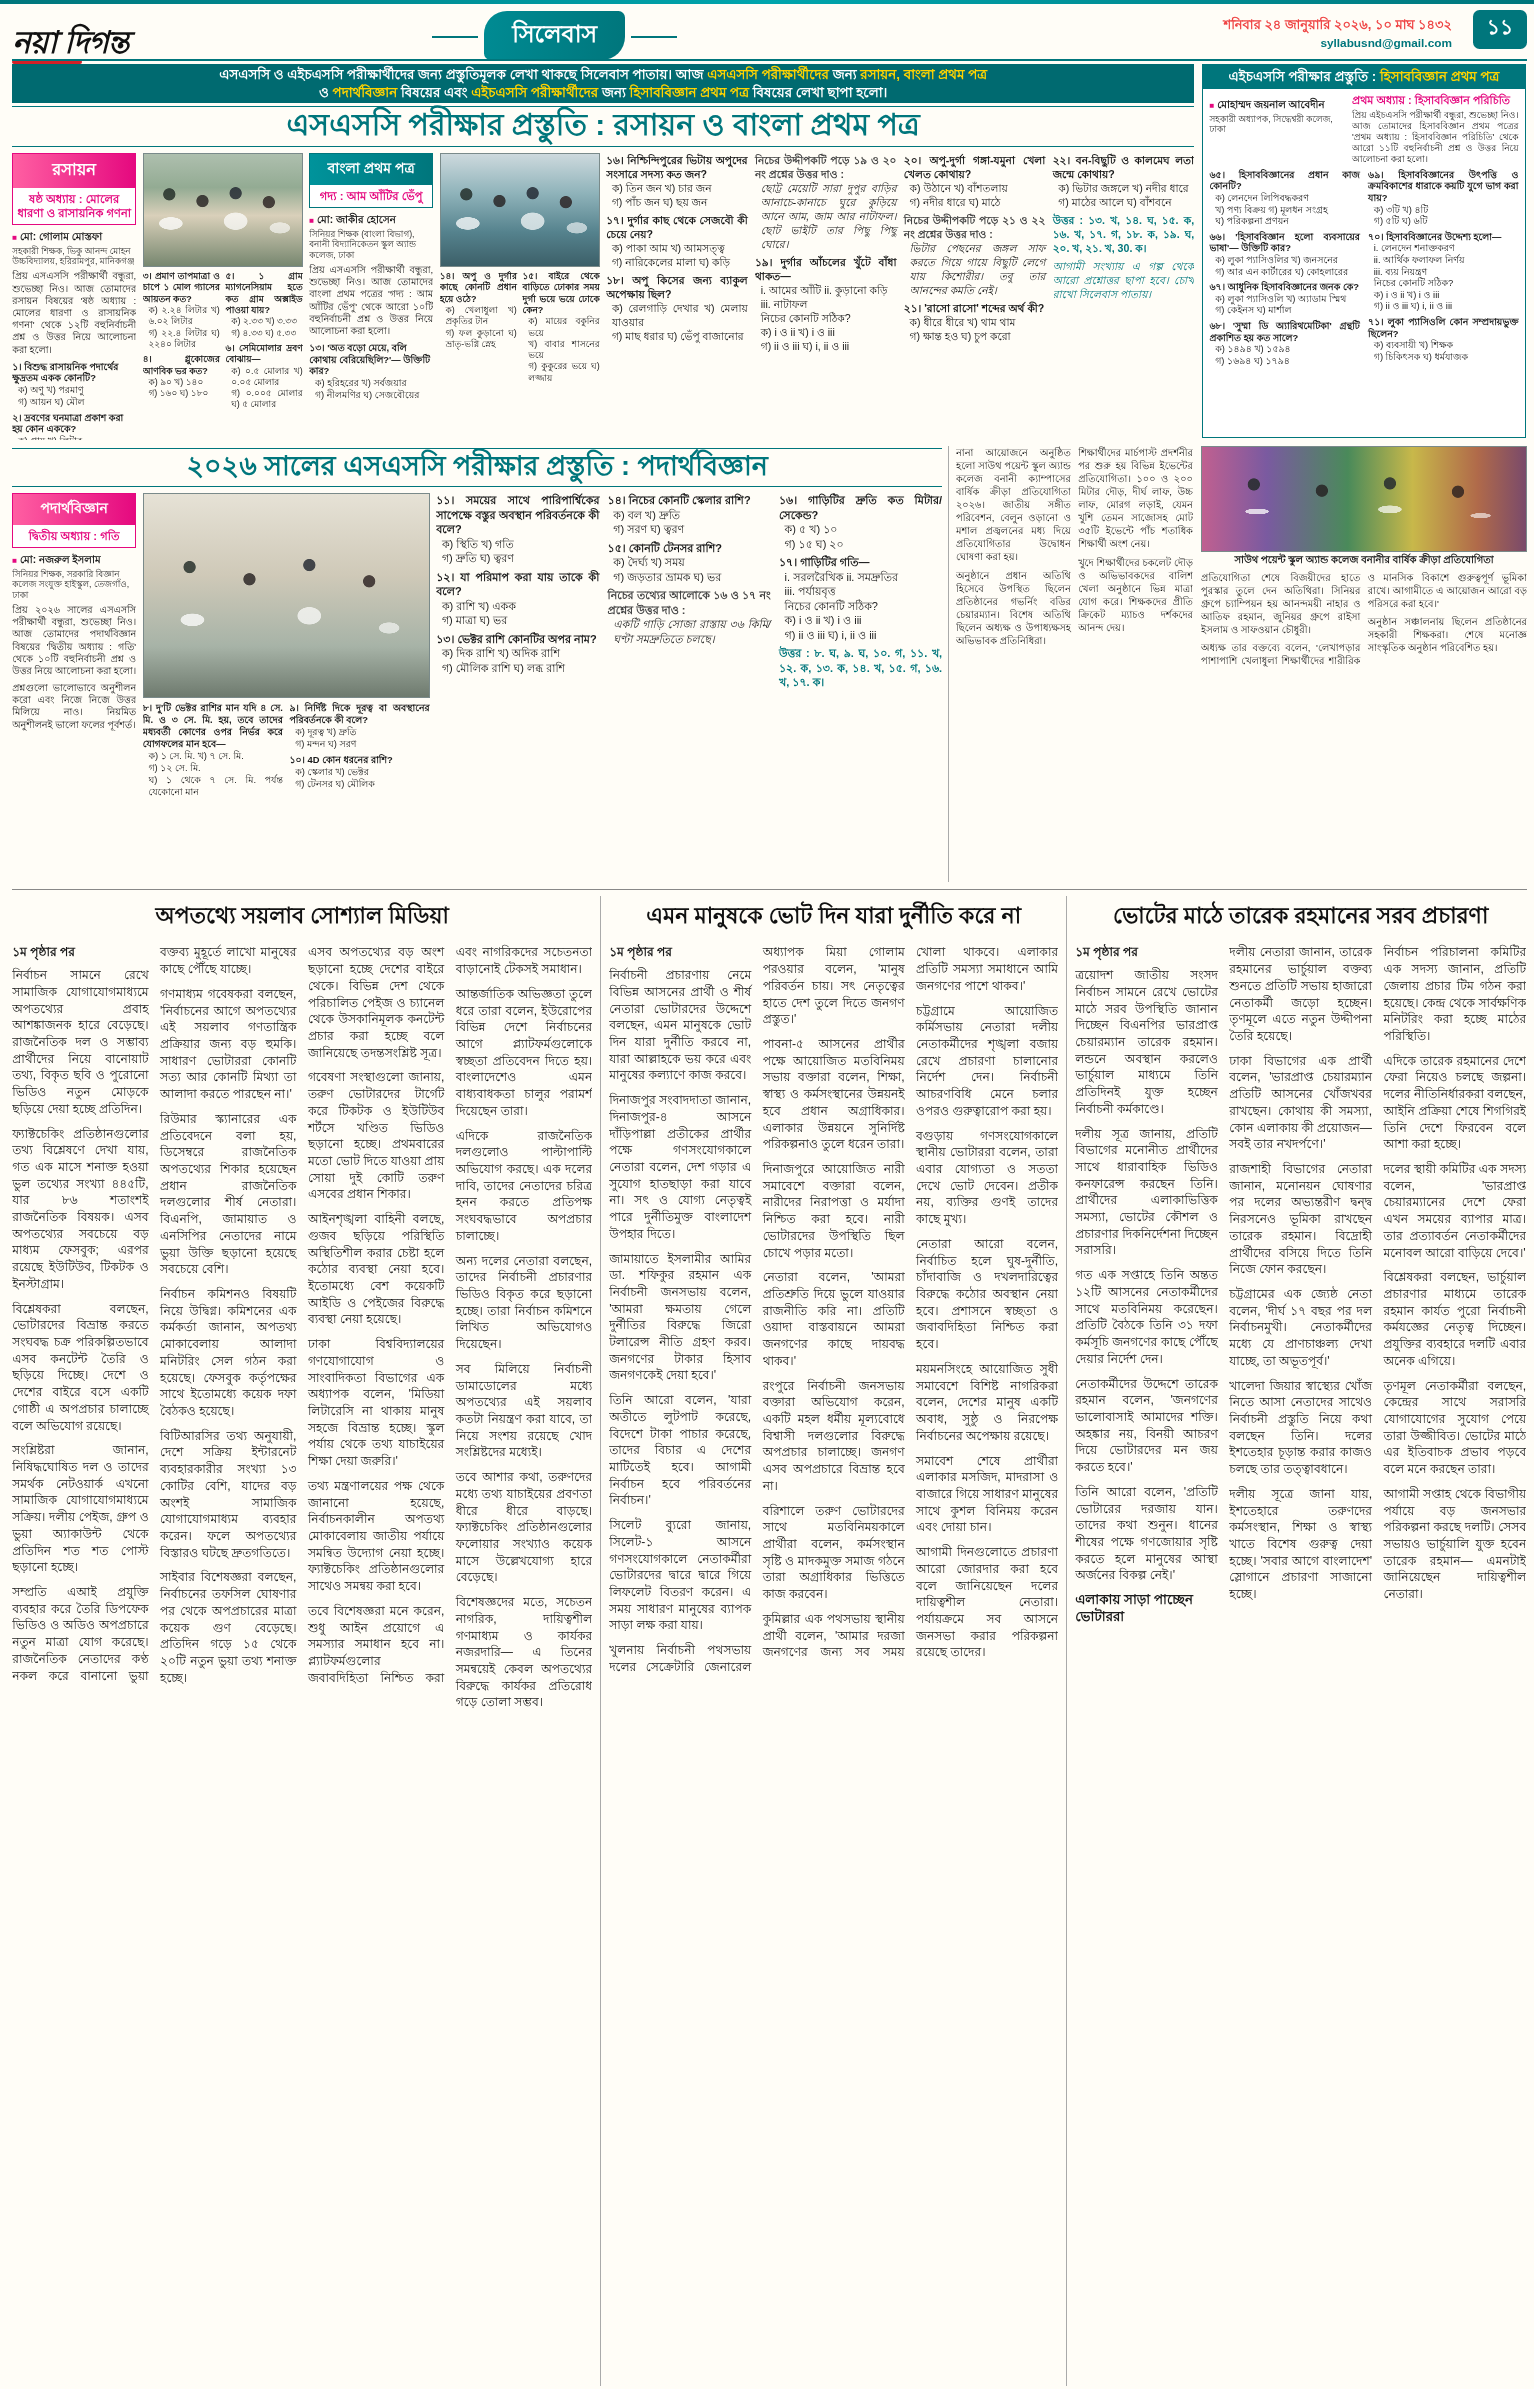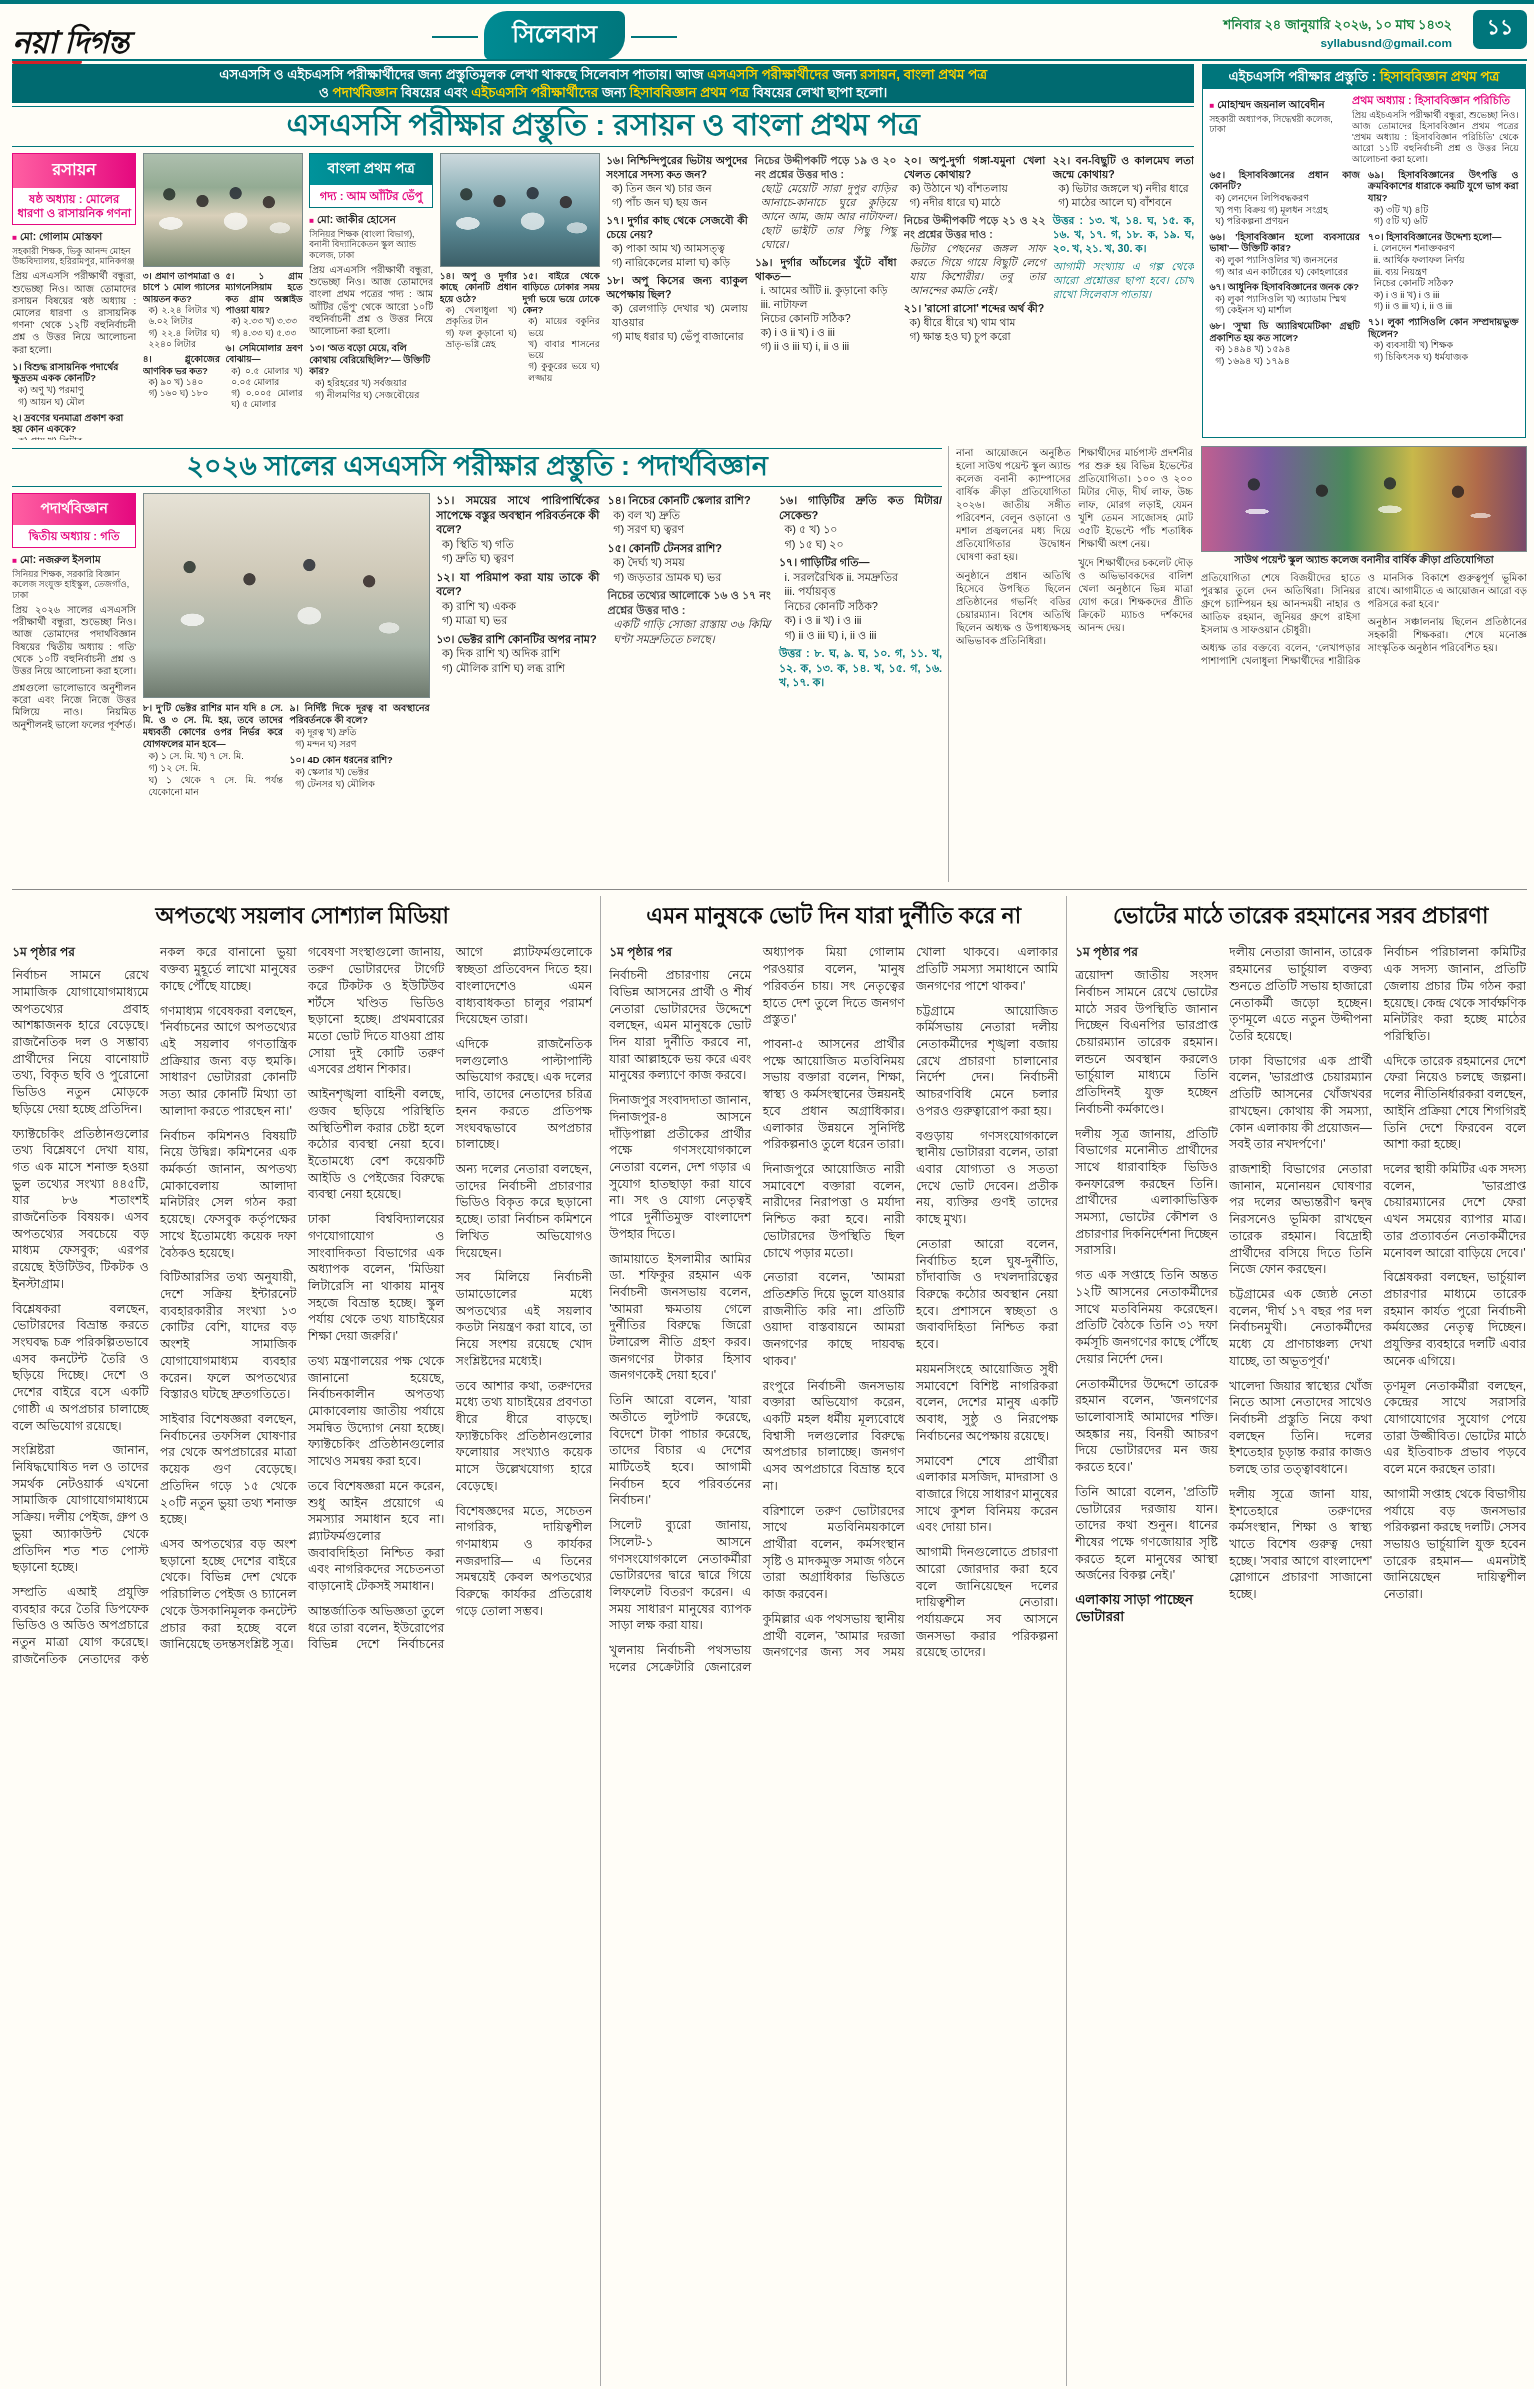--- a/index.html
+++ b/index.html
@@ -9,21 +9,21 @@
 
 .hdr{position:absolute;top:9.8px;left:12.2px;right:8.1px;height:47px;}
 .mast{position:absolute;left:0;top:16px;font-style:italic;}
 .mast-t{font-size:31px;font-weight:800;letter-spacing:-0.8px;color:#111;line-height:33px;}
 .mast-accent{width:70px;height:4.1px;background:#d42027;border-radius:2.4px;margin-top:1.6px;}
 .syl{position:absolute;left:472px;top:1.6px;background:linear-gradient(95deg,#008b93,#00767c);color:#fff;font-size:23.6px;font-weight:bold;padding:4.9px 28px;border-radius:23px 6.5px 23px 6.5px;}
 .syl::before,.syl::after{content:'';position:absolute;top:50%;height:2.4px;width:46px;background:#00767c;}
 .syl::before{left:-52px;}
 .syl::after{right:-52px;}
 .dateline{position:absolute;right:75px;top:4.9px;text-align:right;}
-.d1{font-size:13px;font-weight:bold;color:#15803d;}
+.d1{font-size:13px;font-weight:bold;color:#ef4444;}
 .d2{font-size:11.8px;color:#00767c;font-weight:bold;}
 .pnum{position:absolute;right:0;top:0;width:54px;height:39px;background:#00767c;color:#fff;border-radius:6.5px;display:flex;align-items:center;justify-content:center;font-size:20.4px;font-weight:bold;}
 .hrule{position:absolute;top:59px;left:12.2px;right:8.1px;height:1.6px;background:#00767c;}
 
 .notice{position:absolute;top:64px;left:12.2px;width:1182px;height:39px;background:#006a70;color:#fff;display:flex;flex-direction:column;justify-content:center;text-align:center;font-size:13.4px;font-weight:bold;line-height:18px;}
 .nline .hl{color:#ffd400;}
 
 .bigline{position:absolute;border-top:1.6px solid #00767c;border-bottom:1.6px solid #00767c;display:flex;align-items:center;justify-content:center;color:#00767c;font-weight:800;background:#fffdf7;}
 .ssc-hl{top:106px;left:12.2px;width:1182px;height:41px;font-size:30px;}
 .phy-hl{top:448px;left:12.2px;width:930px;height:39px;font-size:27px;}
@@ -442,20 +442,21 @@
     <article class="art artA">
       <h2>অপতথ্যে সয়লাব সোশ্যাল মিডিয়া</h2>
       <div class="acols c4">
           <div class="jump">১ম পৃষ্ঠার পর</div>
           <p class="p">নির্বাচন সামনে রেখে সামাজিক যোগাযোগমাধ্যমে অপতথ্যের প্রবাহ আশঙ্কাজনক হারে বেড়েছে। রাজনৈতিক দল ও সম্ভাব্য প্রার্থীদের নিয়ে বানোয়াট তথ্য, বিকৃত ছবি ও পুরোনো ভিডিও নতুন মোড়কে ছড়িয়ে দেয়া হচ্ছে প্রতিদিন।</p>
           <p class="p">ফ্যাক্টচেকিং প্রতিষ্ঠানগুলোর তথ্য বিশ্লেষণে দেখা যায়, গত এক মাসে শনাক্ত হওয়া ভুল তথ্যের সংখ্যা ৪৪৫টি, যার ৮৬ শতাংশই রাজনৈতিক বিষয়ক। এসব অপতথ্যের সবচেয়ে বড় মাধ্যম ফেসবুক; এরপর রয়েছে ইউটিউব, টিকটক ও ইনস্টাগ্রাম।</p>
           <p class="p">বিশ্লেষকরা বলছেন, ভোটারদের বিভ্রান্ত করতে সংঘবদ্ধ চক্র পরিকল্পিতভাবে এসব কনটেন্ট তৈরি ও ছড়িয়ে দিচ্ছে। দেশে ও দেশের বাইরে বসে একটি গোষ্ঠী এ অপপ্রচার চালাচ্ছে বলে অভিযোগ রয়েছে।</p>
           <p class="p">সংশ্লিষ্টরা জানান, নিষিদ্ধঘোষিত দল ও তাদের সমর্থক নেটওয়ার্ক এখনো সামাজিক যোগাযোগমাধ্যমে সক্রিয়। দলীয় পেইজ, গ্রুপ ও ভুয়া অ্যাকাউন্ট থেকে প্রতিদিন শত শত পোস্ট ছড়ানো হচ্ছে।</p>
           <p class="p">সম্প্রতি এআই প্রযুক্তি ব্যবহার করে তৈরি ডিপফেক ভিডিও ও অডিও অপপ্রচারে নতুন মাত্রা যোগ করেছে। রাজনৈতিক নেতাদের কণ্ঠ নকল করে বানানো ভুয়া বক্তব্য মুহূর্তে লাখো মানুষের কাছে পৌঁছে যাচ্ছে।</p>
           <p class="p">গণমাধ্যম গবেষকরা বলছেন, 'নির্বাচনের আগে অপতথ্যের এই সয়লাব গণতান্ত্রিক প্রক্রিয়ার জন্য বড় হুমকি। সাধারণ ভোটাররা কোনটি সত্য আর কোনটি মিথ্যা তা আলাদা করতে পারছেন না।'</p>
+          <p class="p">রিউমার স্ক্যানারের এক প্রতিবেদনে বলা হয়, ডিসেম্বরে রাজনৈতিক অপতথ্যের শিকার হয়েছেন প্রধান রাজনৈতিক দলগুলোর শীর্ষ নেতারা। বিএনপি, জামায়াত ও এনসিপির নেতাদের নামে ভুয়া উক্তি ছড়ানো হয়েছে সবচেয়ে বেশি।</p>
           <p class="p">নির্বাচন কমিশনও বিষয়টি নিয়ে উদ্বিগ্ন। কমিশনের এক কর্মকর্তা জানান, অপতথ্য মোকাবেলায় আলাদা মনিটরিং সেল গঠন করা হয়েছে। ফেসবুক কর্তৃপক্ষের সাথে ইতোমধ্যে কয়েক দফা বৈঠকও হয়েছে।</p>
           <p class="p">বিটিআরসির তথ্য অনুযায়ী, দেশে সক্রিয় ইন্টারনেট ব্যবহারকারীর সংখ্যা ১৩ কোটির বেশি, যাদের বড় অংশই সামাজিক যোগাযোগমাধ্যম ব্যবহার করেন। ফলে অপতথ্যের বিস্তারও ঘটছে দ্রুতগতিতে।</p>
           <p class="p">সাইবার বিশেষজ্ঞরা বলছেন, নির্বাচনের তফসিল ঘোষণার পর থেকে অপপ্রচারের মাত্রা কয়েক গুণ বেড়েছে। প্রতিদিন গড়ে ১৫ থেকে ২০টি নতুন ভুয়া তথ্য শনাক্ত হচ্ছে।</p>
           <p class="p">এসব অপতথ্যের বড় অংশ ছড়ানো হচ্ছে দেশের বাইরে থেকে। বিভিন্ন দেশ থেকে পরিচালিত পেইজ ও চ্যানেল থেকে উসকানিমূলক কনটেন্ট প্রচার করা হচ্ছে বলে জানিয়েছে তদন্তসংশ্লিষ্ট সূত্র।</p>
           <p class="p">গবেষণা সংস্থাগুলো জানায়, তরুণ ভোটারদের টার্গেট করে টিকটক ও ইউটিউব শর্টসে খণ্ডিত ভিডিও ছড়ানো হচ্ছে। প্রথমবারের মতো ভোট দিতে যাওয়া প্রায় সোয়া দুই কোটি তরুণ এসবের প্রধান শিকার।</p>
           <p class="p">আইনশৃঙ্খলা বাহিনী বলছে, গুজব ছড়িয়ে পরিস্থিতি অস্থিতিশীল করার চেষ্টা হলে কঠোর ব্যবস্থা নেয়া হবে। ইতোমধ্যে বেশ কয়েকটি আইডি ও পেইজের বিরুদ্ধে ব্যবস্থা নেয়া হয়েছে।</p>
           <p class="p">ঢাকা বিশ্ববিদ্যালয়ের গণযোগাযোগ ও সাংবাদিকতা বিভাগের এক অধ্যাপক বলেন, 'মিডিয়া লিটারেসি না থাকায় মানুষ সহজে বিভ্রান্ত হচ্ছে। স্কুল পর্যায় থেকে তথ্য যাচাইয়ের শিক্ষা দেয়া জরুরি।'</p>
           <p class="p">তথ্য মন্ত্রণালয়ের পক্ষ থেকে জানানো হয়েছে, নির্বাচনকালীন অপতথ্য মোকাবেলায় জাতীয় পর্যায়ে সমন্বিত উদ্যোগ নেয়া হচ্ছে। ফ্যাক্টচেকিং প্রতিষ্ঠানগুলোর সাথেও সমন্বয় করা হবে।</p>
           <p class="p">তবে বিশেষজ্ঞরা মনে করেন, শুধু আইন প্রয়োগে এ সমস্যার সমাধান হবে না। প্ল্যাটফর্মগুলোর জবাবদিহিতা নিশ্চিত করা এবং নাগরিকদের সচেতনতা বাড়ানোই টেকসই সমাধান।</p>
           <p class="p">আন্তর্জাতিক অভিজ্ঞতা তুলে ধরে তারা বলেন, ইউরোপের বিভিন্ন দেশে নির্বাচনের আগে প্ল্যাটফর্মগুলোকে স্বচ্ছতা প্রতিবেদন দিতে হয়। বাংলাদেশেও এমন বাধ্যবাধকতা চালুর পরামর্শ দিয়েছেন তারা।</p>

